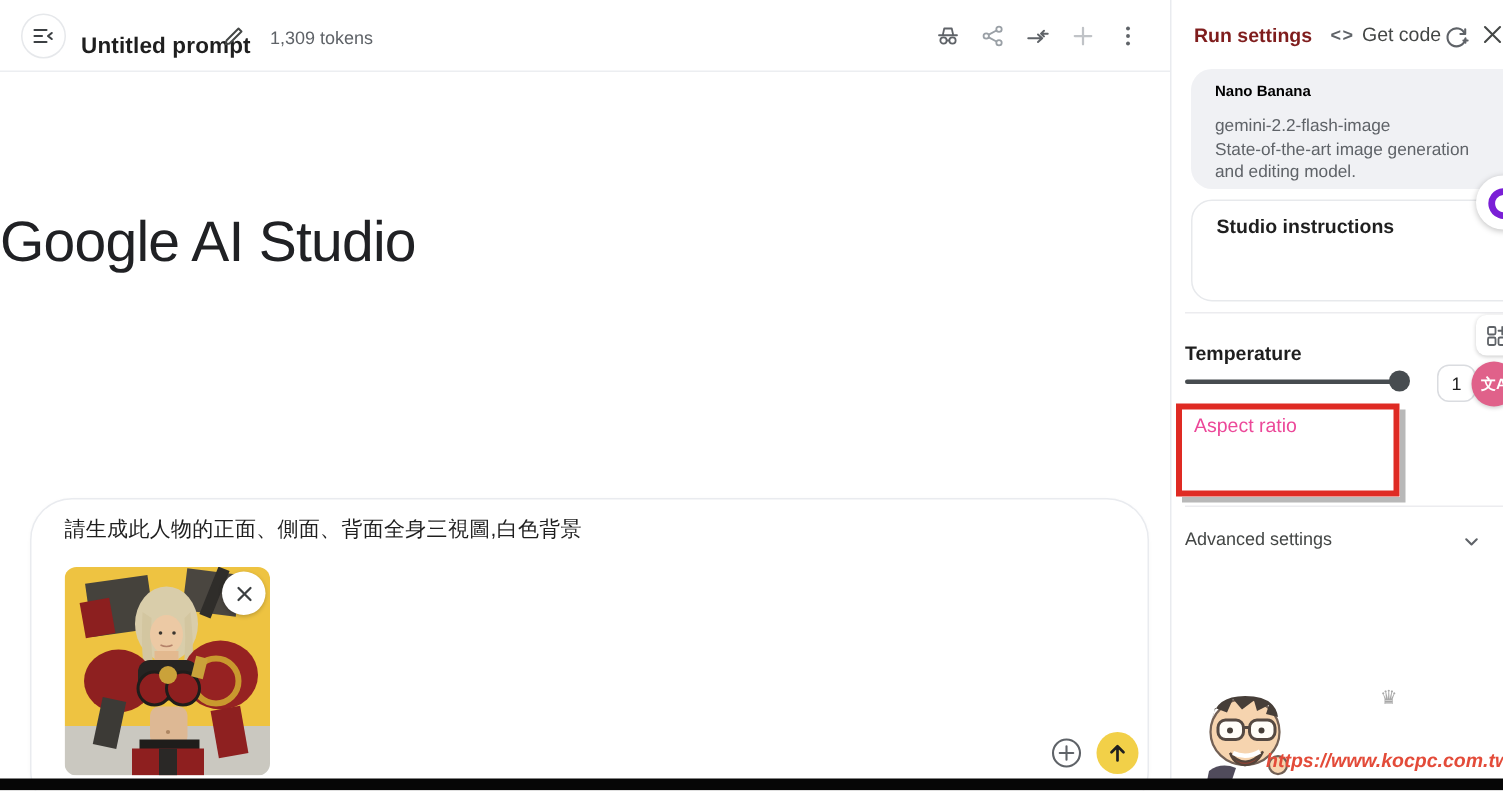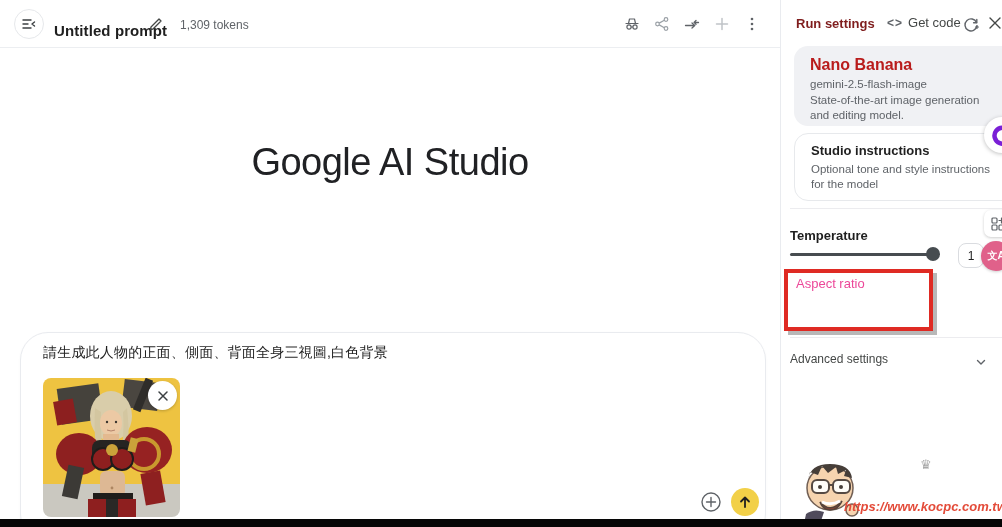--- a/index.html
+++ b/index.html
@@ -10,39 +10,39 @@
   
   .topbar { position:absolute; left:0; top:0; width:780px; height:48px; background:#fff; border-bottom:1px solid #eceef1; }
   .collapse-btn { position:absolute; left:14px; top:9px; width:30px; height:30px; border-radius:50%; border:1px solid #e6e8eb; background:#fff; display:flex; align-items:center; justify-content:center; cursor:pointer; }
   .prompt-title { position:absolute; left:54px; top:22px; font-size:15px; font-weight:700; color:#1f1f1f; letter-spacing:.1px; }
   .edit-ic { position:absolute; left:148px; top:16px; }
   .tokens { position:absolute; left:180px; top:18px; font-size:12px; color:#5f6368; }
   .tb-icons { position:absolute; right:18px; top:14px; display:flex; gap:10px; align-items:center; }
   .tb-btn { width:20px; height:20px; display:flex; align-items:center; justify-content:center; cursor:pointer; color:#5f6368; }
 
   
-  .logo { position:absolute; left:0; top:141px; width:780px; text-align:center; font-size:38px; font-weight:500; letter-spacing:-.5px; color:#202124; }
+  .logo { position:absolute; left:0; top:141px; width:780px; font-size:38px; font-weight:500; letter-spacing:-.5px; color:#202124; }
   .prompt-card { position:absolute; left:20px; top:332px; width:746px; height:210px; background:#fff; border:1px solid #e9ebef; border-radius:28px; box-shadow:0 1px 3px rgba(0,0,0,.03); }
   .prompt-text { position:absolute; left:22px; top:11px; font-size:14px; color:#1f1f1f; letter-spacing:.2px; }
   .thumb { position:absolute; left:22px; top:45px; width:137px; height:139px; border-radius:8px; overflow:hidden; cursor:pointer; }
   .thumb-x { position:absolute; left:127px; top:48px; width:29px; height:29px; border-radius:50%; background:#fff; box-shadow:0 1px 3px rgba(0,0,0,.22); display:flex; align-items:center; justify-content:center; cursor:pointer; }
   .add-btn { position:absolute; left:678px; top:157px; width:24px; height:24px; display:flex; align-items:center; justify-content:center; cursor:pointer; }
   .run-btn { position:absolute; left:710px; top:155px; width:28px; height:28px; border-radius:50%; background:#f2d048; display:flex; align-items:center; justify-content:center; cursor:pointer; }
 
   
   .panel { position:absolute; left:780px; top:0; width:222px; height:519px; background:#fff; border-left:1px solid #e9ebef; }
   .panel-h-title { position:absolute; left:15px; top:16px; font-size:13px; font-weight:600; color:#7f1d1d; }
   .getcode { position:absolute; left:106px; top:15px; display:flex; gap:5px; align-items:center; cursor:pointer; color:#444746; }
   .getcode .glyph { font-size:12px; font-weight:700; letter-spacing:1px; color:#5f6368; }
   .getcode .lbl { font-size:13px; color:#444746; }
   .reset-btn { position:absolute; left:180px; top:14px; width:20px; height:20px; cursor:pointer; }
   .close-btn { position:absolute; left:205px; top:14px; width:18px; height:18px; cursor:pointer; }
 
   .model-card { position:absolute; left:13px; top:46px; width:222px; height:80px; background:#f0f1f4; border-radius:14px; cursor:pointer; }
-  .model-name { position:absolute; left:16px; top:10px; font-size:16px; font-weight:600; color:#b91c1c;text-align:center; }
+  .model-name { position:absolute; left:16px; top:10px; font-size:10px; font-weight:600; color:#000000;text-align:center; }
   .model-id { position:absolute; left:16px; top:32px; font-size:11.5px; color:#5f6368; }
   .model-desc { position:absolute; left:16px; top:47px; width:182px; font-size:11.5px; line-height:15px; color:#5f6368; }
 
   .sys-card { position:absolute; left:13px; top:133px; width:222px; height:68px; background:#fff; border:1px solid #e7e9ec; border-radius:14px; cursor:pointer; }
   .sys-title { position:absolute; left:16px; top:9px; font-size:13px; font-weight:600; color:#1f1f1f; }
   .sys-desc { position:absolute; left:16px; top:28px; width:192px; font-size:11.5px; line-height:15px; color:#5f6368; }
 
   .divider { position:absolute; left:9px; width:213px; height:1px; background:#ececef; }
 
   .temp-label { position:absolute; left:9px; top:228px; font-size:13px; font-weight:600; color:#1f1f1f; }
@@ -205,27 +205,26 @@
       </svg>
     </div>
     <div class="close-btn">
       <svg width="18" height="18" viewBox="0 0 18 18">
         <path d="M4 4 14 14M14 4 4 14" stroke="#444746" stroke-width="1.4" stroke-linecap="round"></path>
       </svg>
     </div>
 
     <div class="model-card">
       <div class="model-name">Nano Banana</div>
-      <div class="model-id">gemini-2.5-flash-image</div>
+      <div class="model-id">gemini-2.2-flash-image</div>
       <div class="model-desc">State-of-the-art image generation and editing model.</div>
     </div>
 
     <div class="sys-card">
       <div class="sys-title">Studio instructions</div>
-      <div class="sys-desc">Optional tone and style instructions for the model</div>
     </div>
 
     <div class="divider" style="top:208px"></div>
 
     <div class="temp-label">Temperature</div>
     <div class="temp-slider">
       <div class="temp-track"></div>
       <div class="temp-thumb"></div>
     </div>
     <div class="temp-value">1</div>

